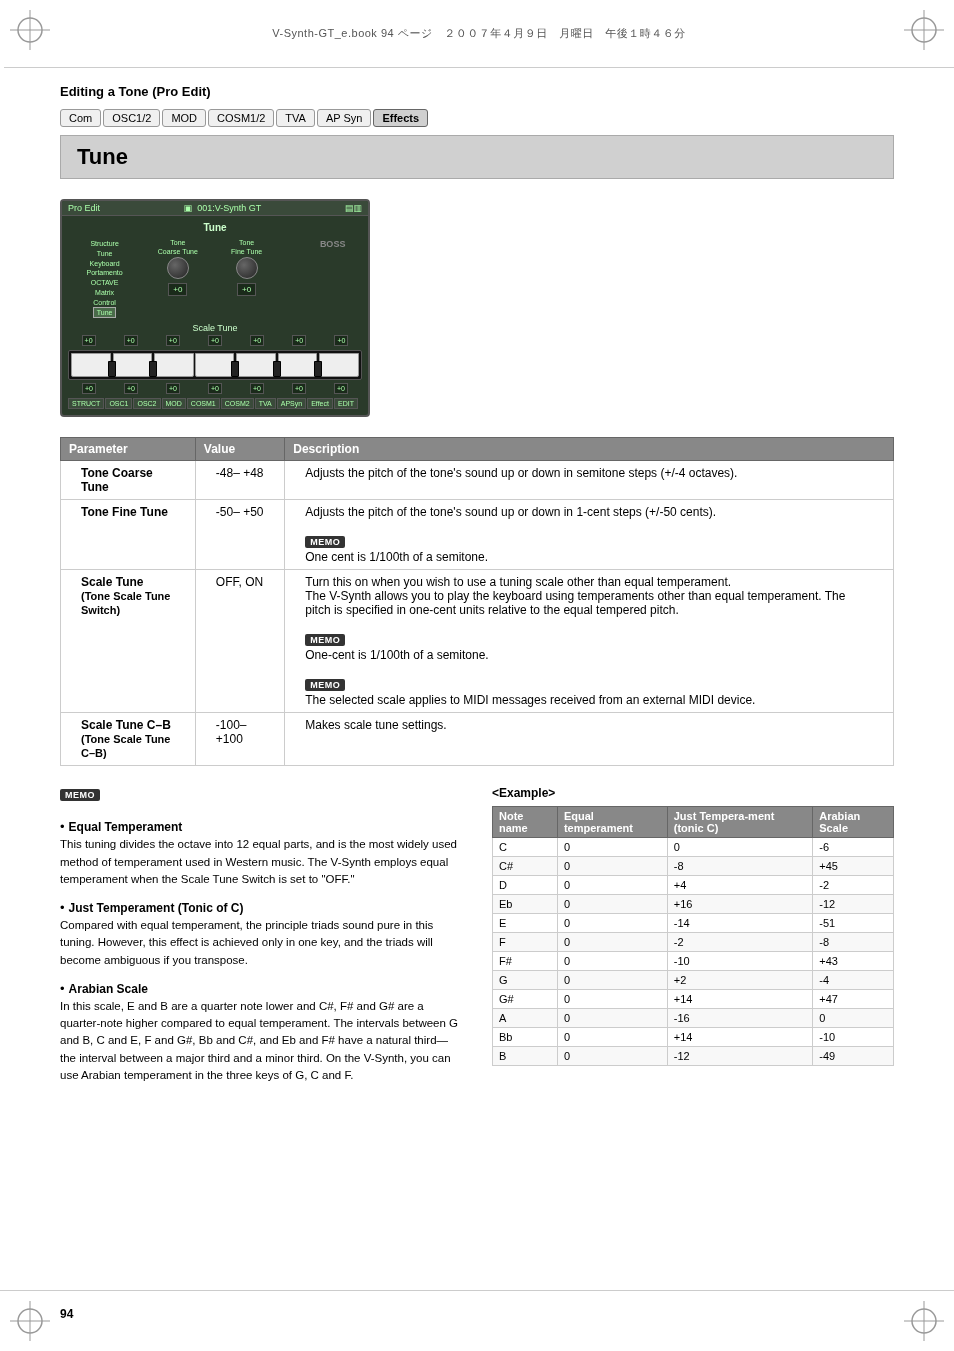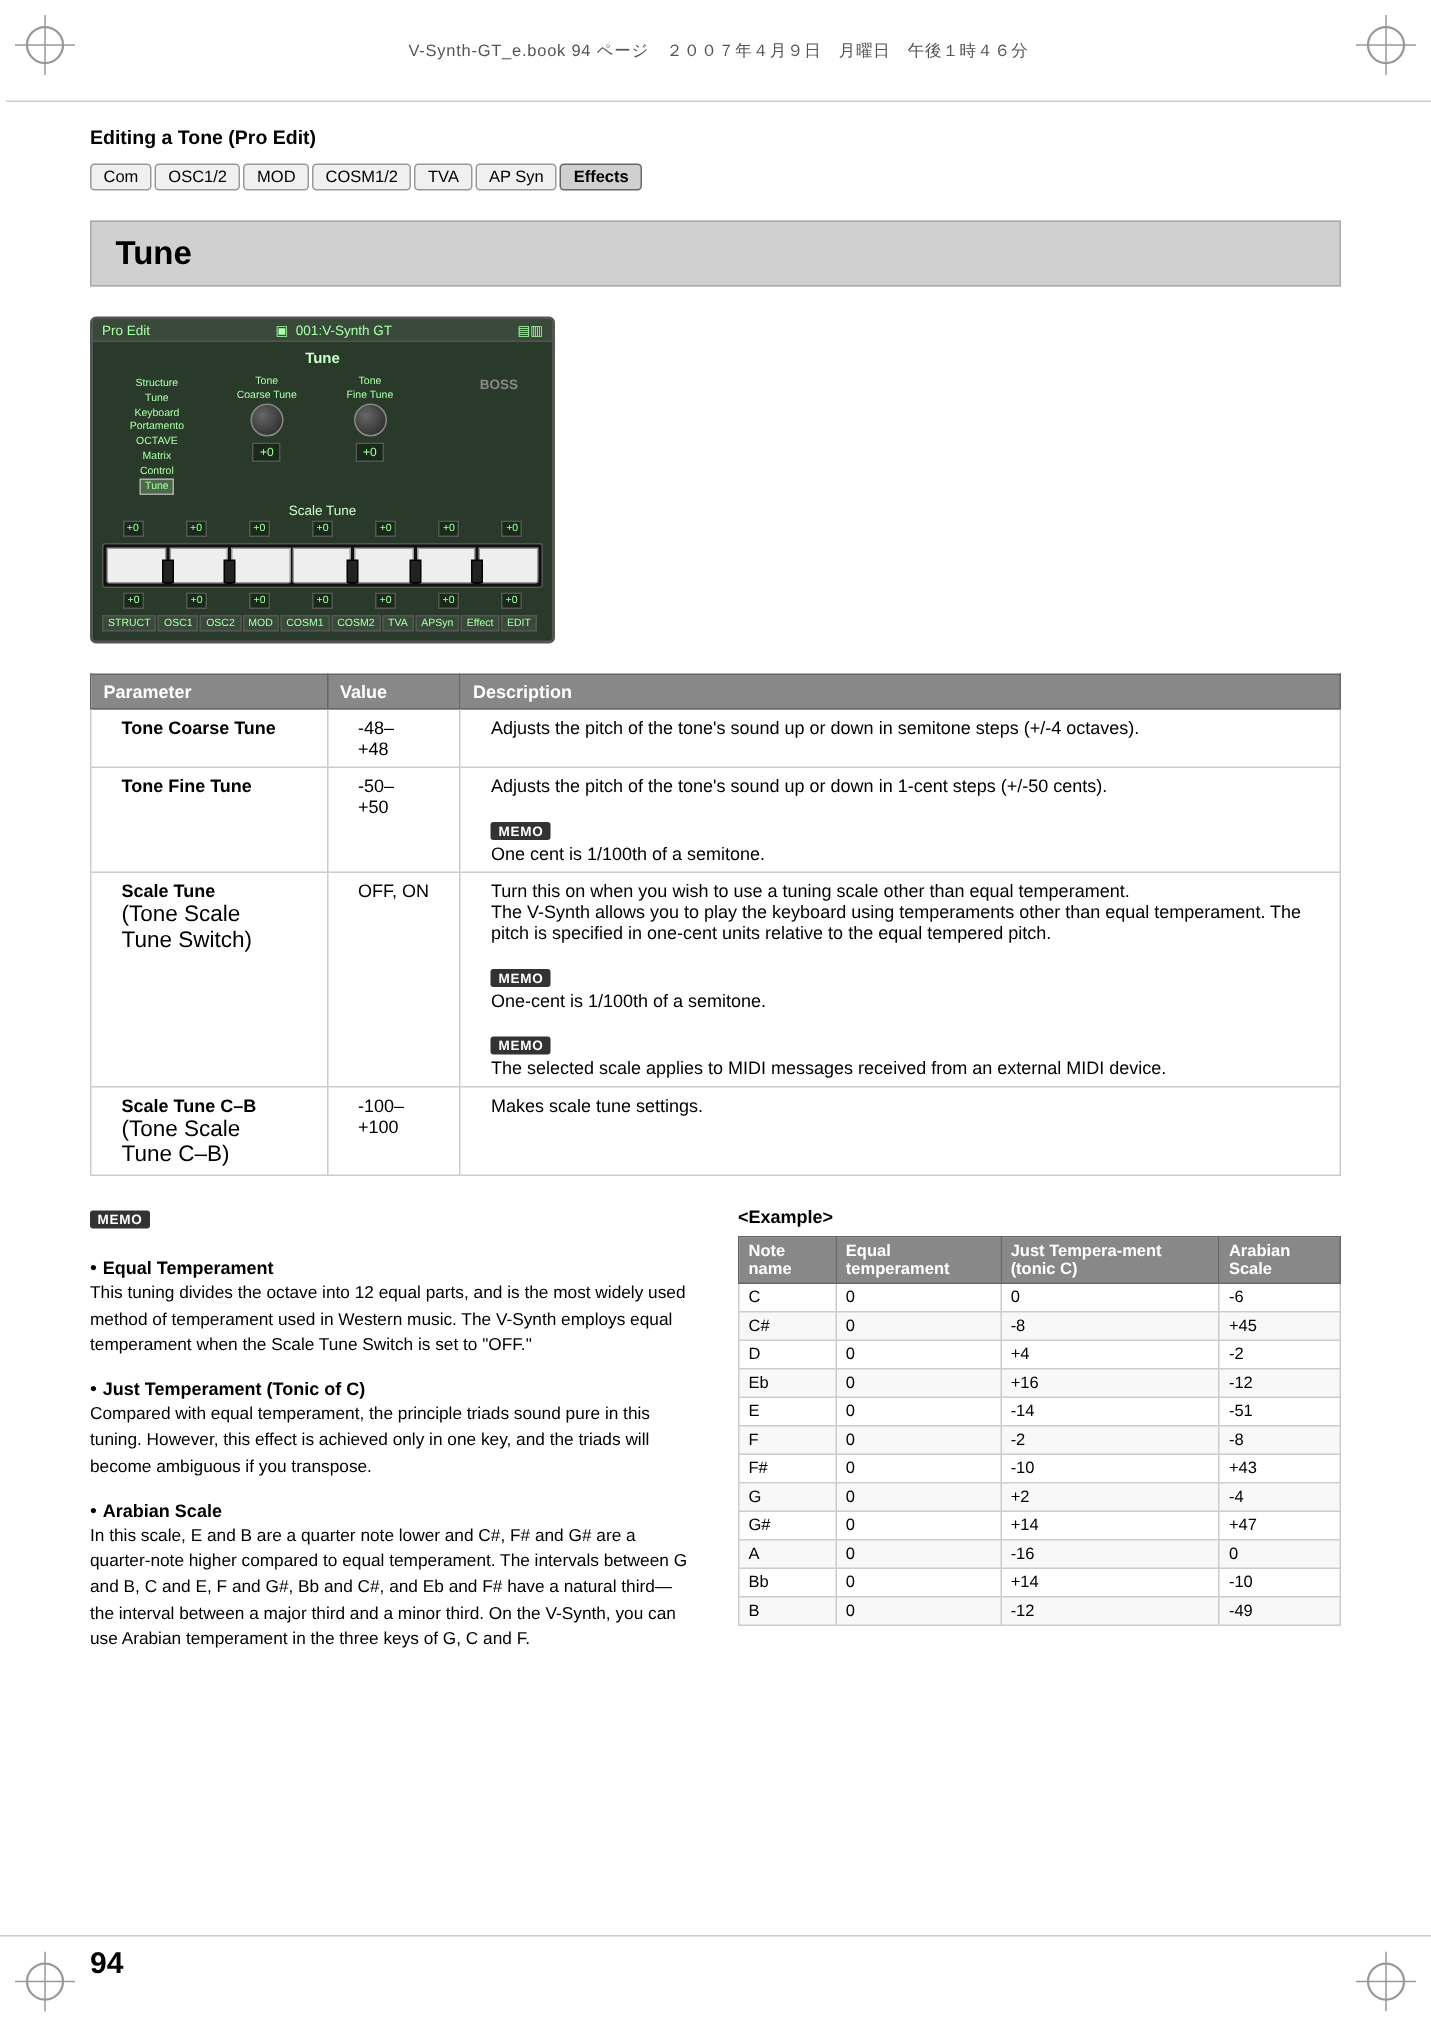--- a/index.html
+++ b/index.html
@@ -55,21 +55,21 @@
       font-weight: bold;
       margin-top: 16px;
       margin-bottom: 10px;
     }
 
     
     .tab-bar {
       display: flex;
       flex-direction: row;
       gap: 2px;
-      margin-bottom: 20px;
+      margin-bottom: 8px;
       align-items: center;
     }
     .tab {
       border: 1px solid #999;
       border-radius: 3px;
       padding: 2px 8px;
       font-size: 11px;
       background: #f0f0f0;
       cursor: pointer;
     }
@@ -228,22 +228,22 @@
       vertical-align: top;
     }
     .param-table tr:first-child td {
       border-top: 1px solid #ccc;
     }
     .param-name {
       font-weight: bold;
       font-size: 12px;
     }
     .param-sub {
-      font-size: 15px;
-      font-weight: normal;
+      font-size: 11px;
+      font-weight: bold;
     }
 
     
     .memo-badge {
       display: inline-block;
       background: #333;
       color: #fff;
       font-size: 9px;
       font-weight: bold;
       padding: 1px 5px;
@@ -311,21 +311,21 @@
     }
     .example-table tr:nth-child(even) td {
       background: #f8f8f8;
     }
 
     
     .page-number {
       position: absolute;
       bottom: 30px;
       left: 60px;
-      font-size: 20px;
+      font-size: 12px;
       font-weight: bold;
     }
 
     
     .bottom-divider {
       position: absolute;
       bottom: 60px;
       left: 0; right: 0;
       border-bottom: 1px solid #ccc;
     }

